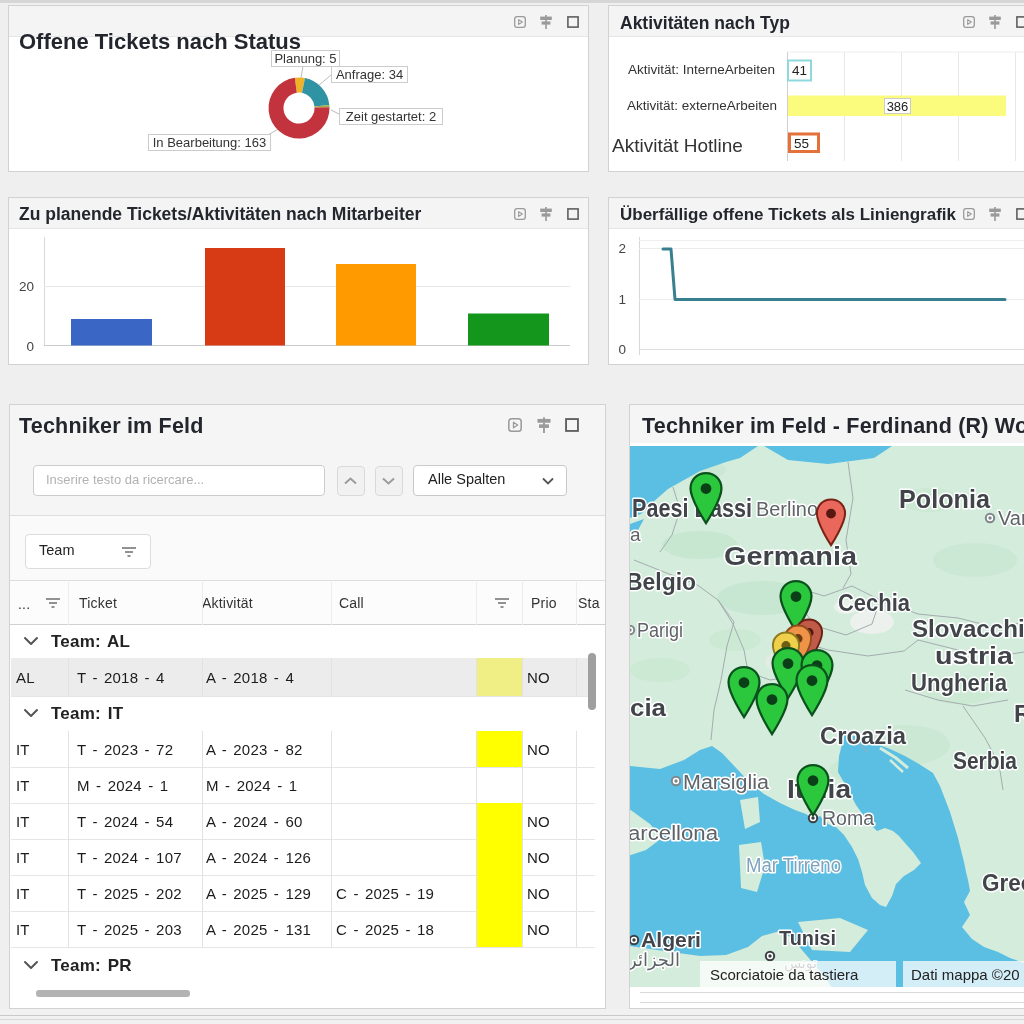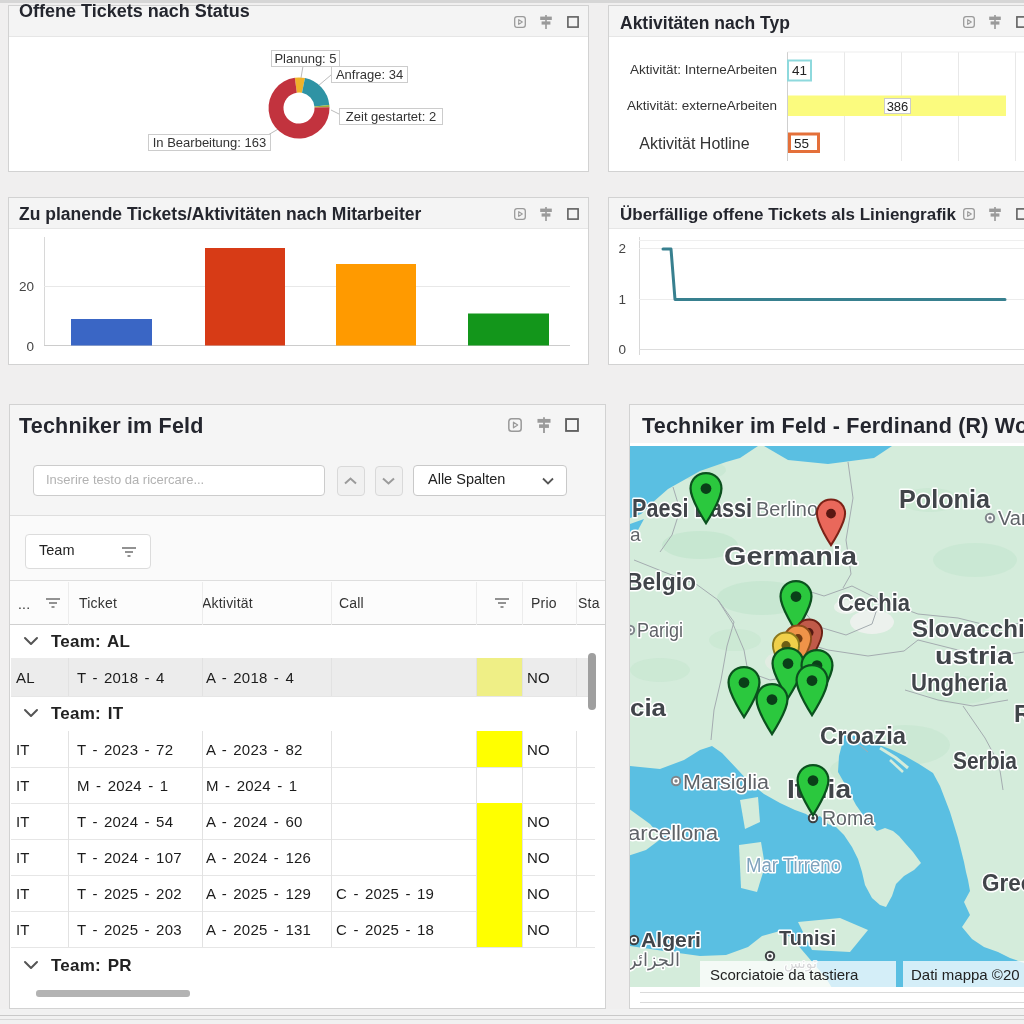--- a/index.html
+++ b/index.html
@@ -14,21 +14,21 @@
 .vline{position:absolute;width:1px;background:#e2e2e2}
 .hline{position:absolute;height:1px;background:#e6e6e6}
 </style></head><body>
 
 <div class="a" style="left:0;top:0;width:1024px;height:3px;background:#d6d6d6"></div>
 <div class="a" style="left:0;top:1009px;width:1024px;height:15px;background:#f1f1f1"></div>
 <div class="a" style="left:0;top:1015px;width:1024px;height:1px;background:#c9c9c9"></div>
 <div class="a" style="left:0;top:1019px;width:1024px;height:1px;background:#d8d8d8"></div>
 <div class="panel" style="left:8px;top:5px;width:581px;height:167px"></div>
 <div class="phead" style="left:9px;top:6px;width:579px;height:31px"></div>
-<div class="ptitle" style="left:19px;top:1px;font-size:18px">Offene Tickets nach Status</div>
+<div class="ptitle" style="left:19px;top:29px;font-size:22px">Offene Tickets nach Status</div>
 <svg class="a" style="left:514px;top:16px" width="12" height="12" viewBox="0 0 12 12">
 <rect x="0.7" y="0.7" width="10.6" height="10.6" rx="2.4" fill="none" stroke="#9a9a9a" stroke-width="1.3"></rect>
 <path d="M4.7,3.6 L8.3,6 L4.7,8.4 Z" fill="none" stroke="#9a9a9a" stroke-width="1.1" stroke-linejoin="round"></path>
   </svg>
 <svg class="a" style="left:539px;top:14px" width="14" height="16" viewBox="0 0 14 16">
 <line x1="7" y1="1" x2="7" y2="15" stroke="#8a8a8a" stroke-width="1.4"></line>
 <rect x="1.2" y="2.6" width="11.6" height="3.4" fill="#9a9a9a"></rect>
 <rect x="2.6" y="7.4" width="8.8" height="3.2" fill="#9a9a9a"></rect>
   </svg>
 <svg class="a" style="left:567px;top:16px" width="12" height="12" viewBox="0 0 12 12">
@@ -67,23 +67,23 @@
     <line x1="787.5" y1="52" x2="787.5" y2="161" stroke="#cfcfcf" stroke-width="1"></line>
     <line x1="844.5" y1="52" x2="844.5" y2="161" stroke="#e8e8e8" stroke-width="1"></line>
     <line x1="901.5" y1="52" x2="901.5" y2="161" stroke="#e8e8e8" stroke-width="1"></line>
     <line x1="958.5" y1="52" x2="958.5" y2="161" stroke="#e8e8e8" stroke-width="1"></line>
     <line x1="1015.5" y1="52" x2="1015.5" y2="161" stroke="#e8e8e8" stroke-width="1"></line>
     <line x1="787.5" y1="52" x2="1024" y2="52" stroke="#ededed" stroke-width="1"></line>
     <rect x="788" y="60.5" width="23" height="20" fill="#fff" stroke="#8ed9dd" stroke-width="2"></rect>
     <rect x="788" y="95.5" width="218" height="20.5" fill="#fbfb7e"></rect>
     <rect x="789.5" y="134" width="29" height="17.5" fill="#fff" stroke="#e4703a" stroke-width="3"></rect>
   </svg>
-<div class="lbl" style="left:612px;top:62px;width:165px;text-align:right;font-size:13.5px">Aktivität: InterneArbeiten</div>
+<div class="lbl" style="left:628px;top:62px;width:165px;font-size:13.5px">Aktivität: InterneArbeiten</div>
 <div class="lbl" style="left:612px;top:98px;width:165px;text-align:right;font-size:13.5px">Aktivität: externeArbeiten</div>
-<div class="lbl" style="left:612px;top:135px;width:165px;text-align:center;font-size:16px">Aktivität Hotline</div>
+<div class="lbl" style="left:612px;top:135px;width:165px;text-align:left;font-size:19px">Aktivität Hotline</div>
 <div class="lbl" style="left:792px;top:63px;font-size:13.5px;color:#222">41</div>
 <div class="box" style="left:884px;top:98px;width:27px;height:16px;font-size:13px;line-height:15px;color:#222">386</div>
 <div class="lbl" style="left:794px;top:136px;font-size:13.5px;color:#222">55</div>
 <div class="panel" style="left:8px;top:197px;width:581px;height:168px"></div>
 <div class="phead" style="left:9px;top:198px;width:579px;height:31px"></div>
 <div class="ptitle" style="left:19px;top:204px;font-size:17.5px">Zu planende Tickets/Aktivitäten nach Mitarbeiter</div>
 <svg class="a" style="left:514px;top:208px" width="12" height="12" viewBox="0 0 12 12">
 <rect x="0.7" y="0.7" width="10.6" height="10.6" rx="2.4" fill="none" stroke="#9a9a9a" stroke-width="1.3"></rect>
 <path d="M4.7,3.6 L8.3,6 L4.7,8.4 Z" fill="none" stroke="#9a9a9a" stroke-width="1.1" stroke-linejoin="round"></path>
   </svg>

